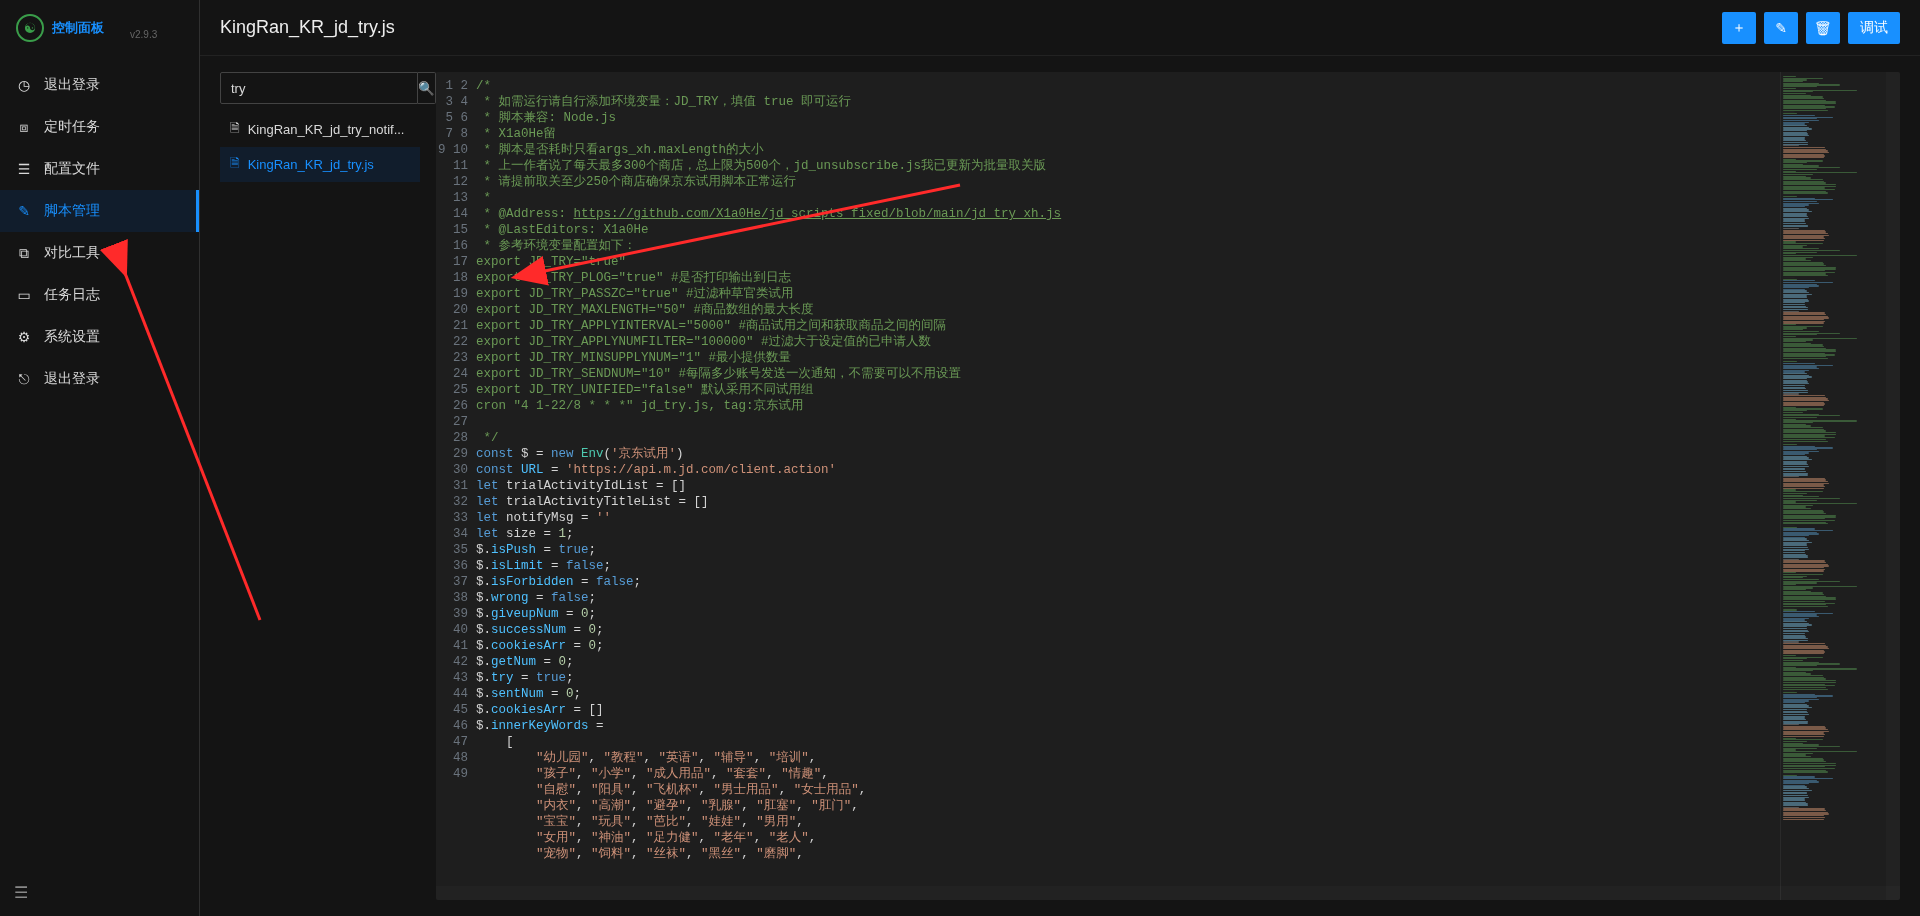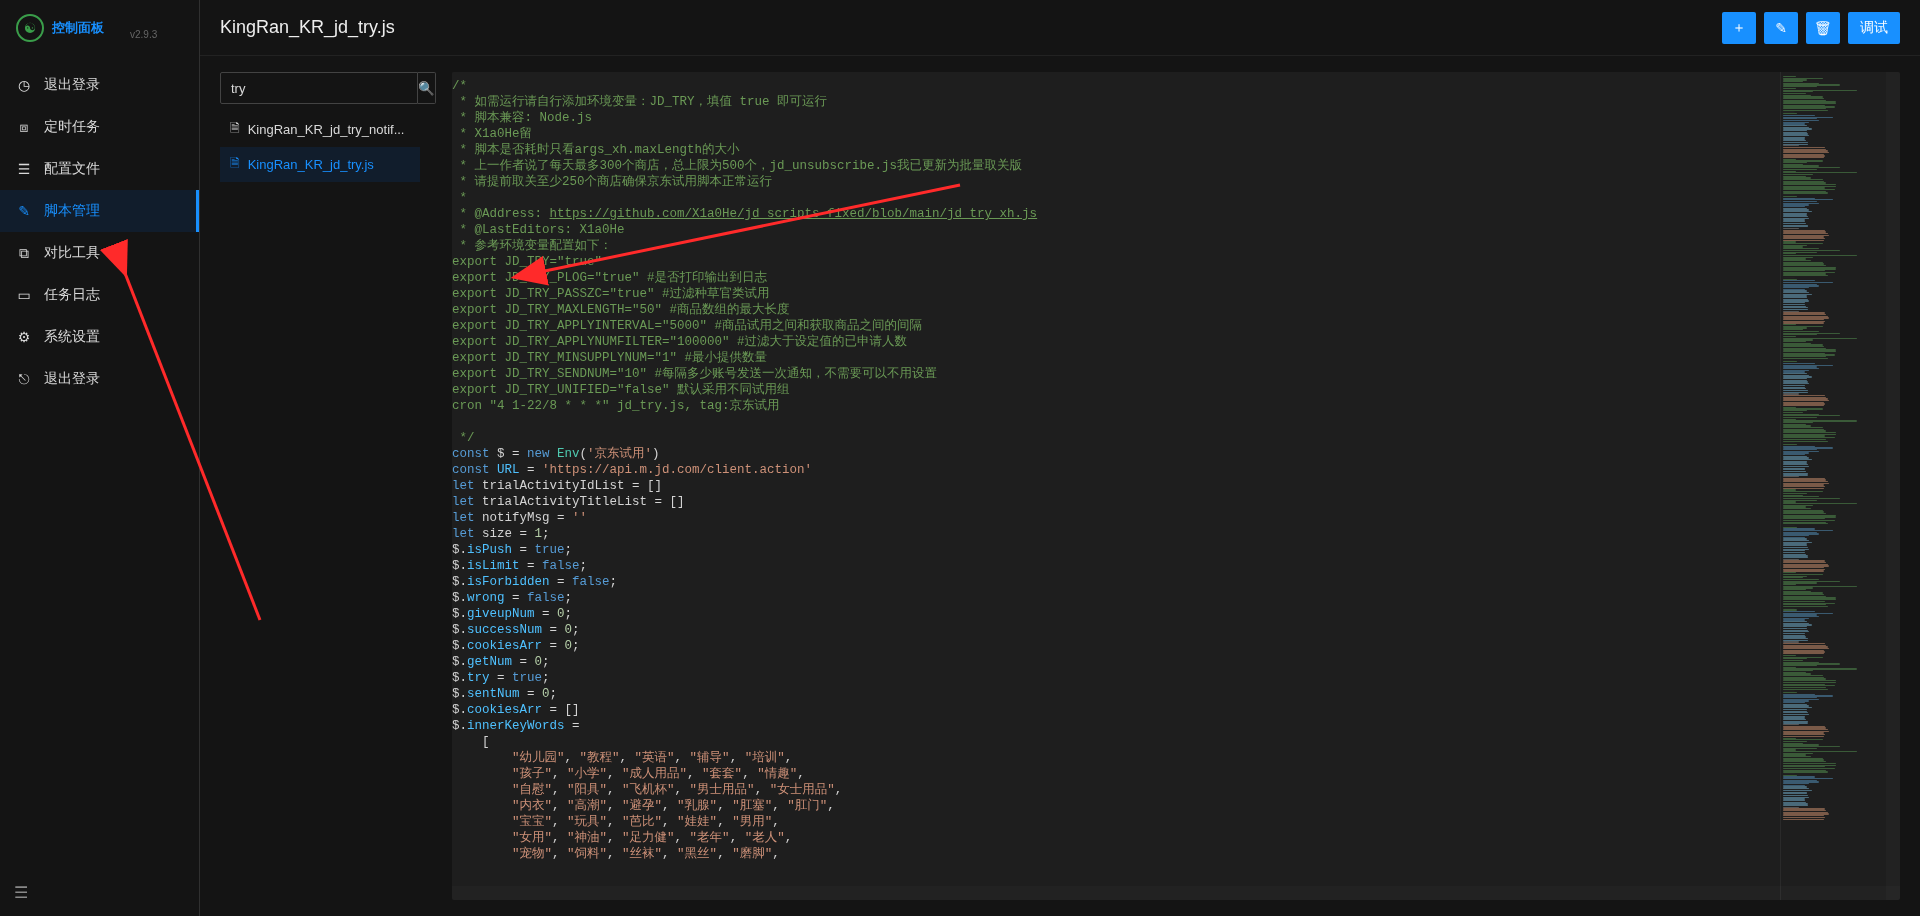--- a/index.html
+++ b/index.html
@@ -69,21 +69,21 @@
   height: 32px;
   min-width: 34px;
   padding: 0 12px;
   font-size: 14px;
   cursor: pointer;
   display: inline-flex;
   align-items: center;
   justify-content: center;
 }
 .btn.icon-only { padding: 0; width: 34px; }
-.content { flex: 1; display: flex; padding: 16px 20px; gap: 16px; overflow: hidden; }
+.content { flex: 1; display: flex; padding: 16px 20px; gap: 0; overflow: hidden; }
 .file-panel {
   width: 200px;
   display: flex;
   flex-direction: column;
 }
 .search-row { display: flex; gap: 0; margin-bottom: 8px; }
 .search-input {
   flex: 1;
   background: #141414;
   border: 1px solid #434343;
@@ -245,20 +245,70 @@
               <span>KingRan_KR_jd_try_notif...</span>
             </div>
             <div class="file-item selected">
               <span class="file-icon">🗎</span>
               <span>KingRan_KR_jd_try.js</span>
             </div>
           </div>
       </div>
 
       <div class="editor-wrap">
+        <div class="gutter" id="gutter">1
+2
+3
+4
+5
+6
+7
+8
+9
+10
+11
+12
+13
+14
+15
+16
+17
+18
+19
+20
+21
+22
+23
+24
+25
+26
+27
+28
+29
+30
+31
+32
+33
+34
+35
+36
+37
+38
+39
+40
+41
+42
+43
+44
+45
+46
+47
+48
+49
+</div>
         <div class="code" id="code"><span class="c-comment">/*</span>
 <span class="c-comment"> * 如需运行请自行添加环境变量：JD_TRY，填值 true 即可运行</span>
 <span class="c-comment"> * 脚本兼容: Node.js</span>
 <span class="c-comment"> * X1a0He留</span>
 <span class="c-comment"> * 脚本是否耗时只看args_xh.maxLength的大小</span>
 <span class="c-comment"> * 上一作者说了每天最多300个商店，总上限为500个，jd_unsubscribe.js我已更新为批量取关版</span>
 <span class="c-comment"> * 请提前取关至少250个商店确保京东试用脚本正常运行</span>
 <span class="c-comment"> *</span>
 <span class="c-comment"> * @Address: </span><span class="c-link">https://github.com/X1a0He/jd_scripts_fixed/blob/main/jd_try_xh.js</span>
 <span class="c-comment"> * @LastEditors: X1a0He</span>

